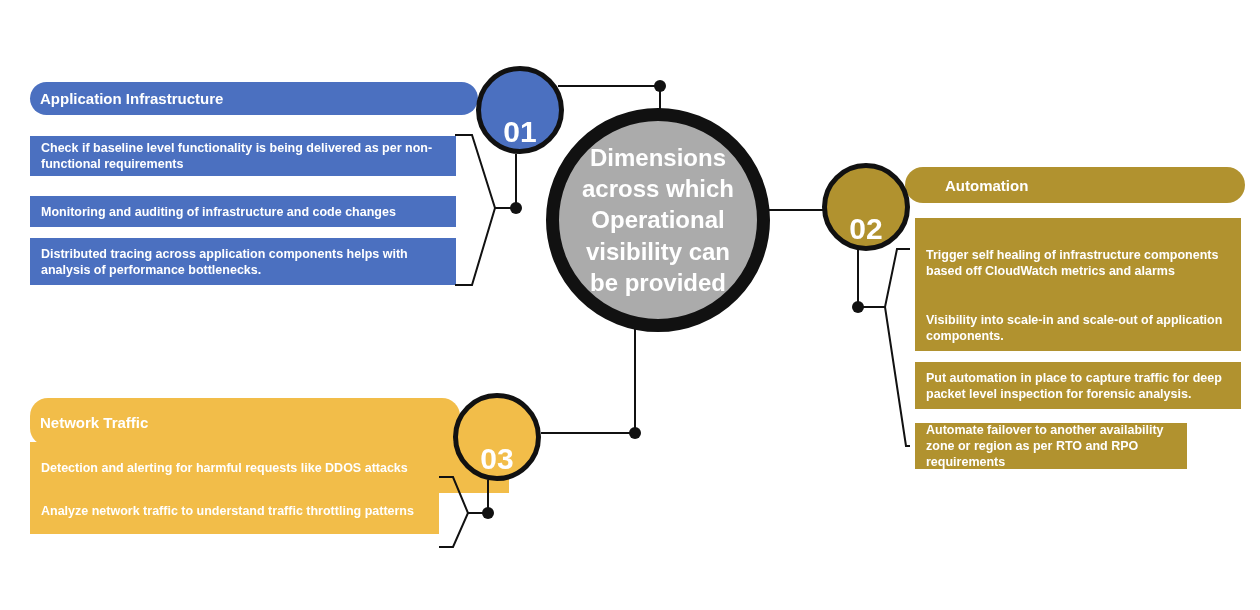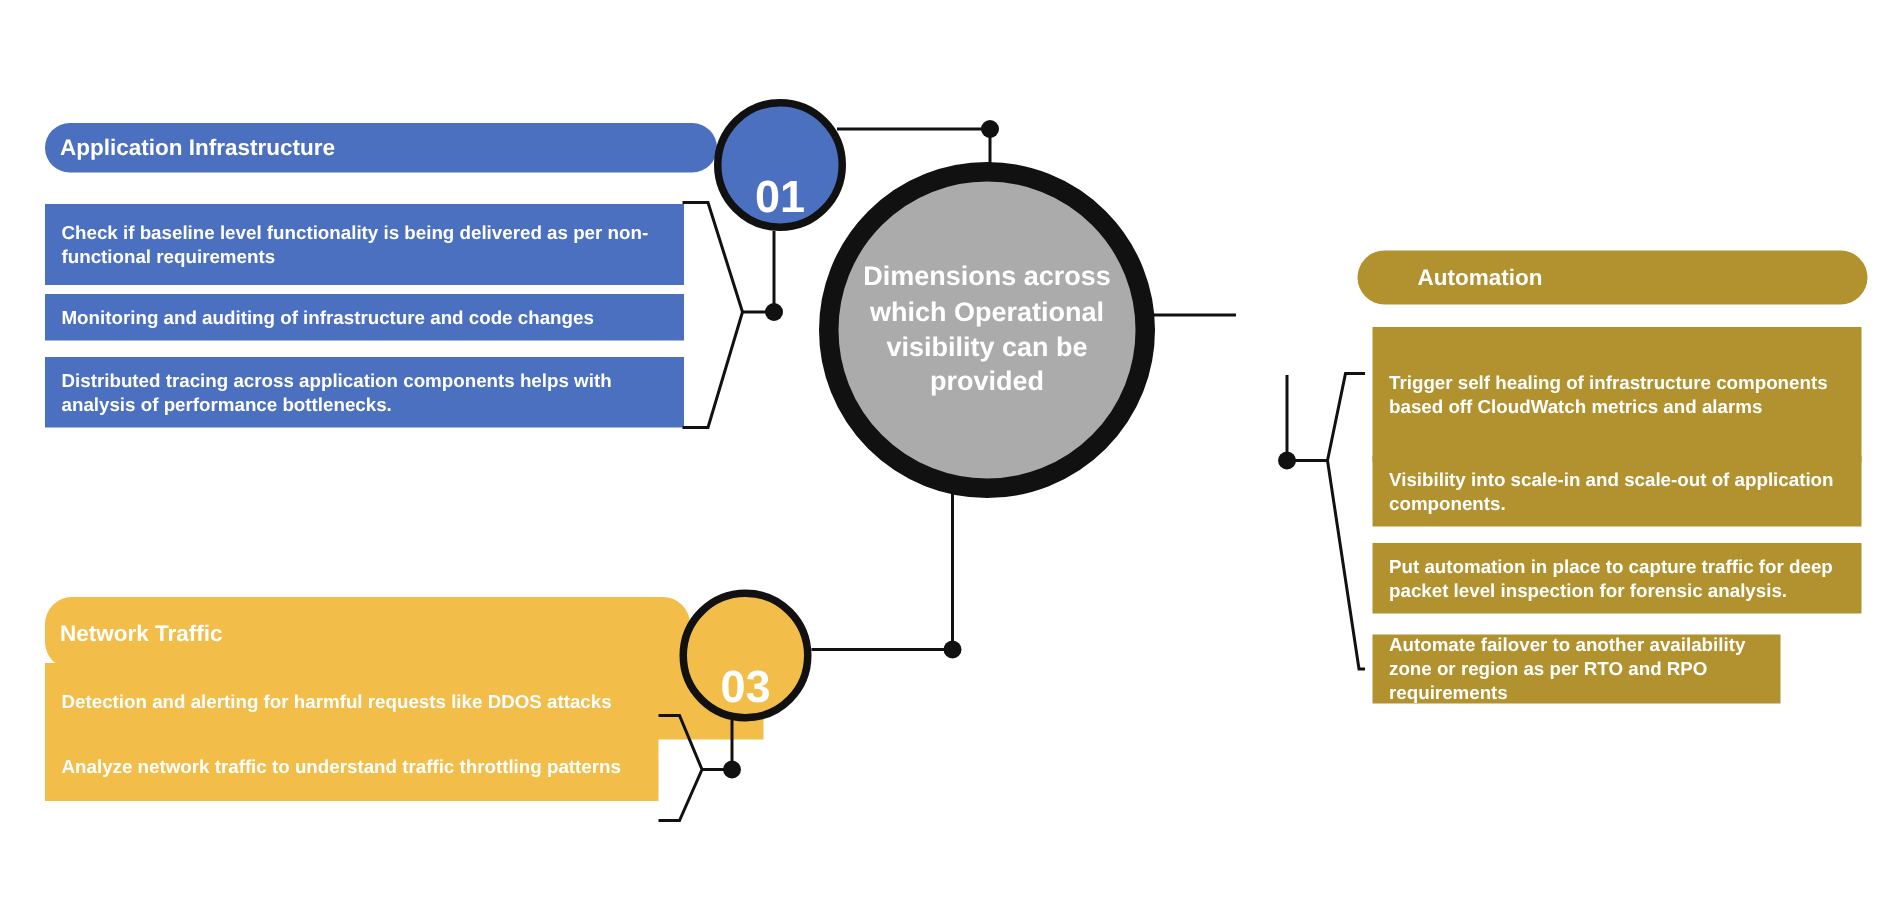--- a/index.html
+++ b/index.html
@@ -28,21 +28,21 @@
     border:5px solid #111;box-sizing:border-box;z-index:3;
     display:flex;align-items:flex-end;justify-content:center;
     color:#fff;font-weight:bold;font-size:30px;
   }
 
   .center-circle{
     position:absolute;left:546px;top:108px;width:224px;height:224px;
     border-radius:50%;border:13px solid #111;box-sizing:border-box;
     background:var(--gray,#ababab);z-index:3;
     display:flex;align-items:center;justify-content:center;
-    text-align:center;color:#fff;font-weight:bold;font-size:18px;line-height:1.3;
+    text-align:center;color:#fff;font-weight:bold;font-size:24px;line-height:1.3;
     padding:0 14px;
   }
 
   svg.connectors{position:absolute;left:0;top:0;z-index:2;pointer-events:none;}
   .ln{stroke:var(--line,#111);stroke-width:2;fill:none;}
   .dot{fill:var(--line,#111);}
 </style>
 </head>
 <body style="--blue: #4b70c0; --gold: #b1922f; --yellow: #f2bd49; --gray: #ababab; --line: #111111;">
 
@@ -71,38 +71,41 @@
 
     <path class="ln" d="M439 477 H453 L468 513 L453 547 H439"></path>
     <path class="ln" d="M468 513 H488"></path>
     <path class="ln" d="M488 480 V513"></path>
     <circle class="dot" cx="488" cy="513" r="6"></circle>
   </svg>
 
   <div class="pill c-blue" style="left:30px;top:82px;width:448px;height:33px;">
     <span class="pad10">Application Infrastructure</span>
   </div>
-  <div class="item c-blue" style="left:30px;top:136px;width:426px;height:54px;">Check if baseline level functionality is being delivered as per non-functional requirements</div>
+  <div class="item c-blue" style="left:30px;top:136px;width:426px;height:40px;">Check if baseline level functionality is being delivered as per non-functional requirements</div>
   <div class="item c-blue" style="left:30px;top:196px;width:426px;height:31px;">Monitoring and auditing of infrastructure and code changes</div>
   <div class="item c-blue" style="left:30px;top:238px;width:426px;height:47px;">Distributed tracing across application components helps with analysis of performance bottlenecks.</div>
   <div class="num-circle c-blue" style="left:476px;top:66px;">
     <span>01</span>
   </div>
 
   <div class="center-circle">
     <span>Dimensions across which Operational visibility can be provided</span>
   </div>
 
   <div class="pill c-gold" style="left:905px;top:167px;width:340px;height:36px;">
     <span class="pad40">Automation</span>
   </div>
   <div class="item c-gold" style="left:915px;top:218px;width:326px;height:90px;">Trigger self healing  of infrastructure components based off CloudWatch metrics and alarms</div>
   <div class="item c-gold" style="left:915px;top:304px;width:326px;height:47px;">Visibility into scale-in and scale-out of application components.</div>
   <div class="item c-gold" style="left:915px;top:362px;width:326px;height:47px;">Put automation in place to capture traffic for deep packet level inspection for forensic analysis.</div>
   <div class="item c-gold" style="left:915px;top:423px;width:272px;height:46px;">Automate failover to another  availability zone or region as per RTO and RPO requirements</div>
+  <div class="num-circle c-gold" style="left:822px;top:163px;">
+    <span>02</span>
+  </div>
 
   <div class="pill c-yellow" style="left:30px;top:398px;width:430px;height:48px;">
     <span class="pad10">Network Traffic</span>
   </div>
   <div class="item c-yellow" style="left:30px;top:442px;width:479px;height:51px;">Detection and alerting for harmful requests like DDOS attacks</div>
   <div class="item c-yellow" style="left:30px;top:488px;width:409px;height:46px;">Analyze network traffic to understand traffic throttling patterns</div>
   <div class="num-circle c-yellow" style="left:453px;top:393px;">
     <span>03</span>
   </div>
 

